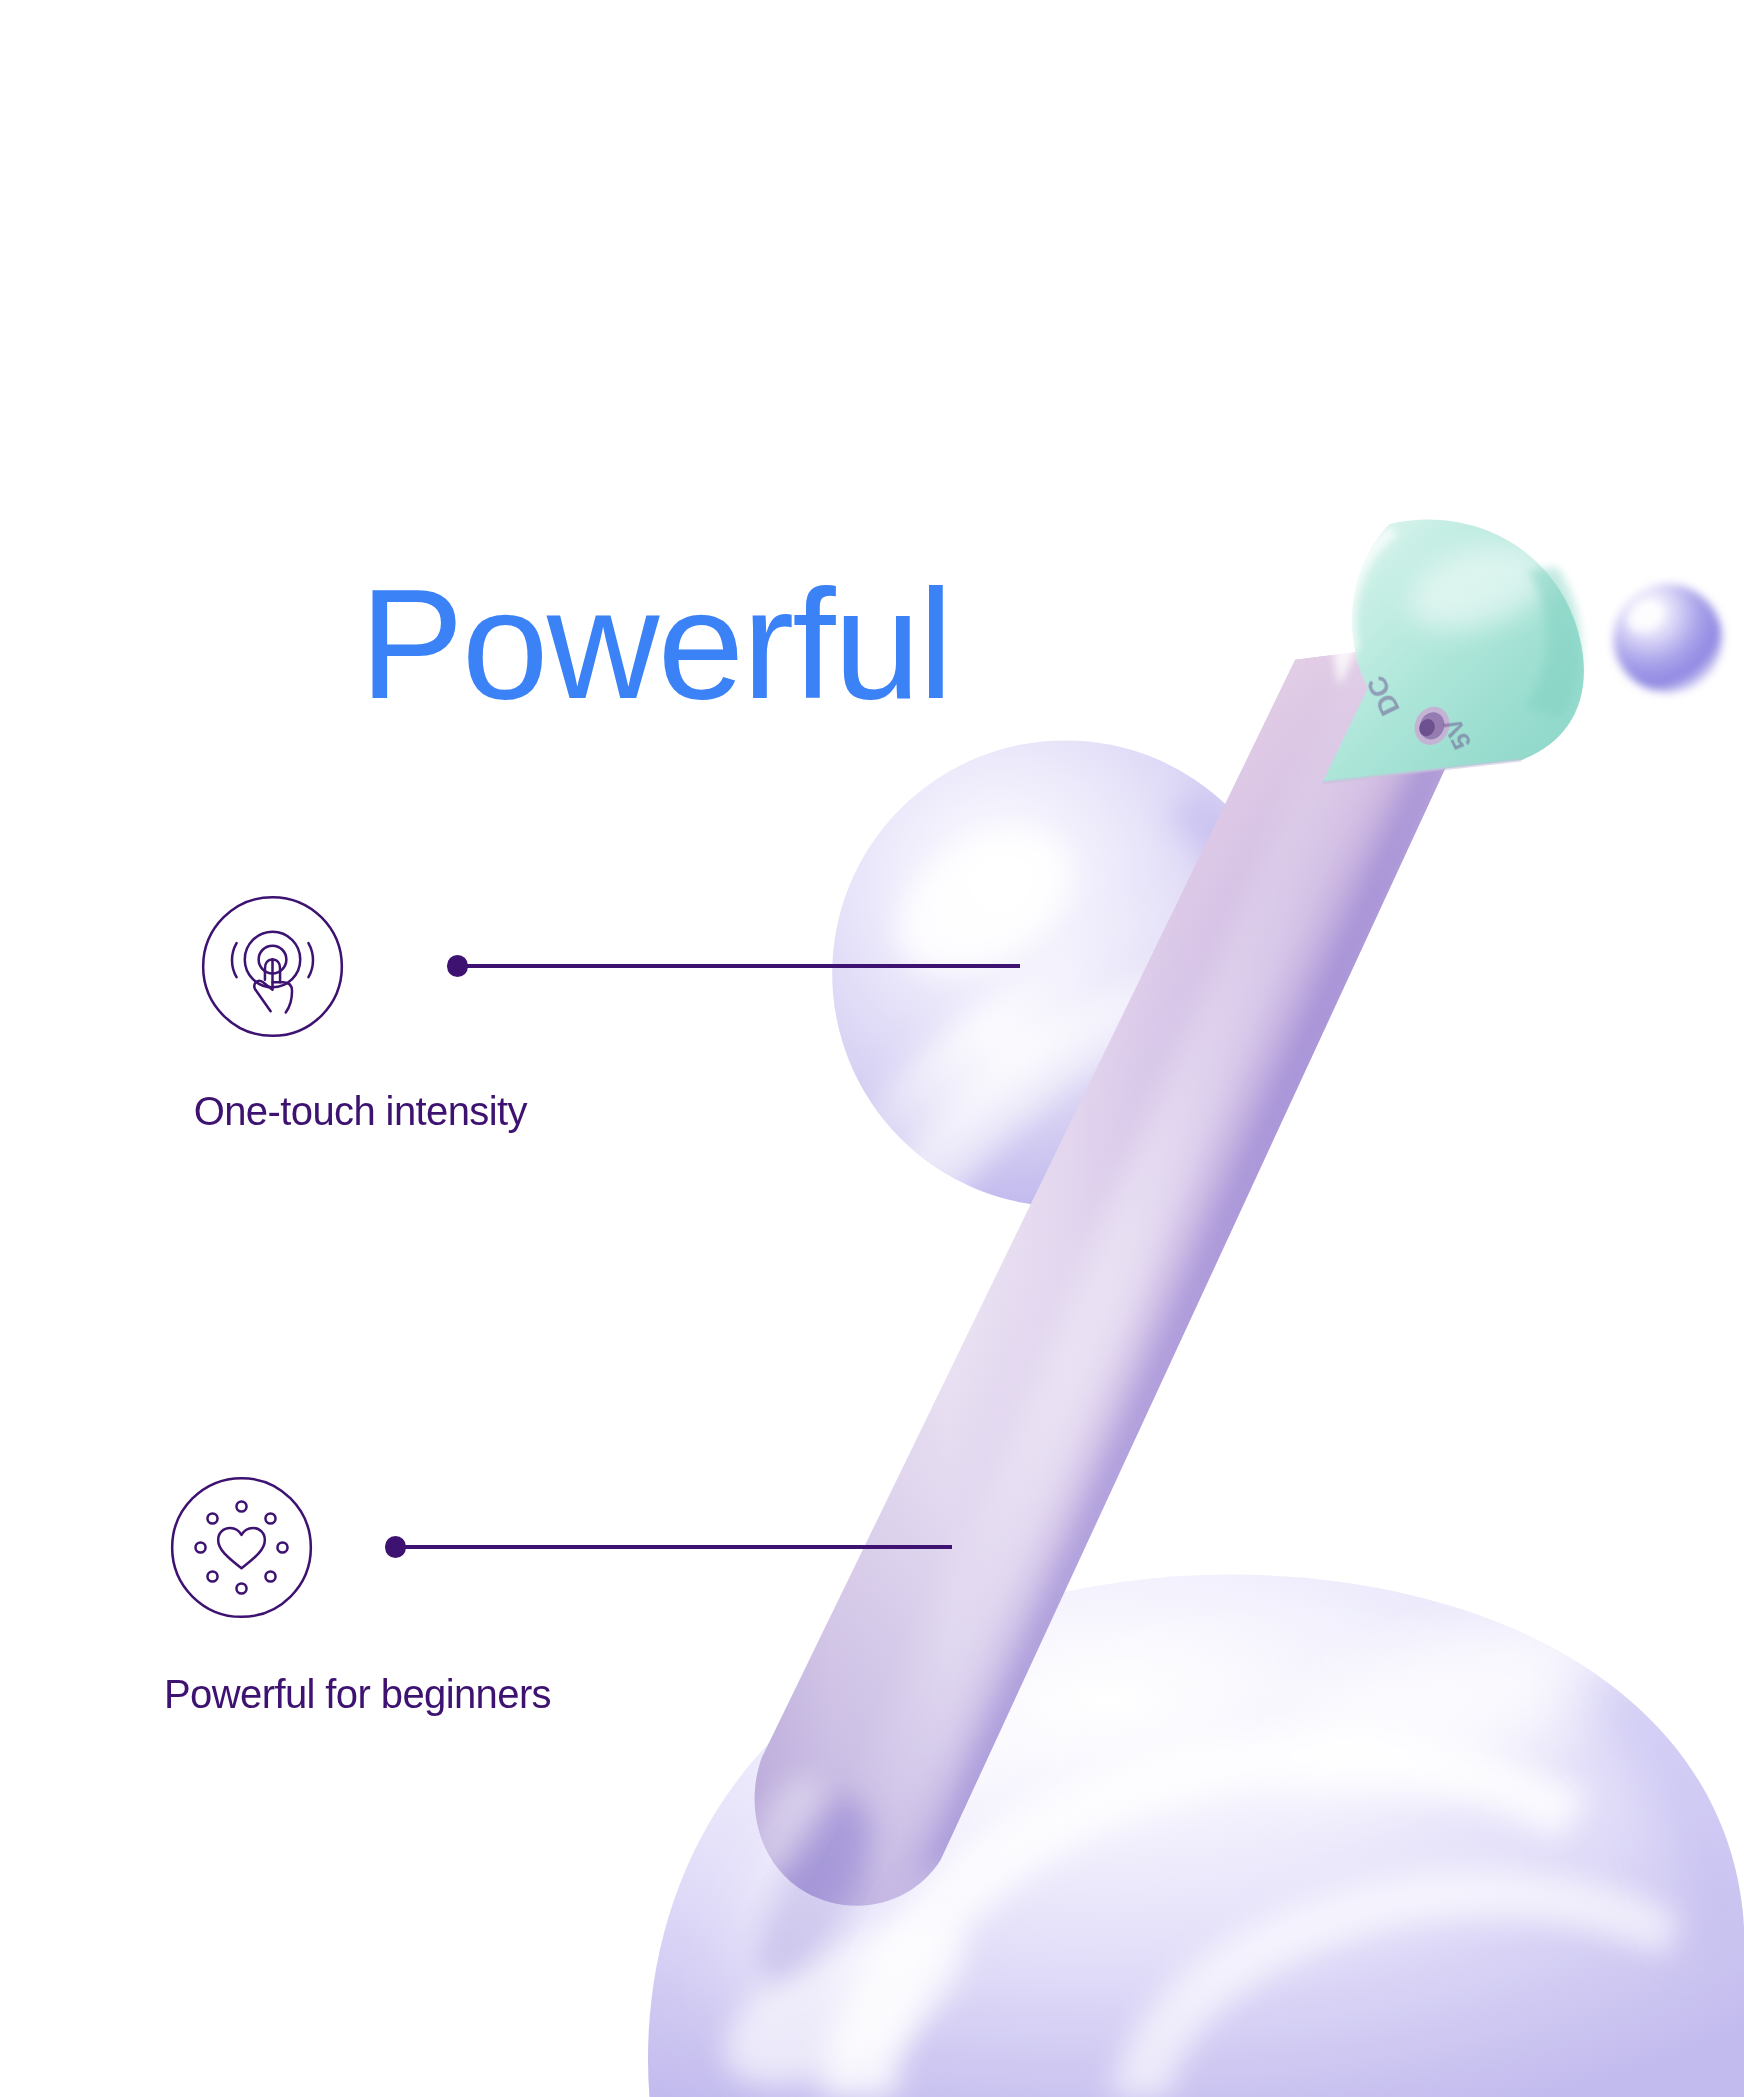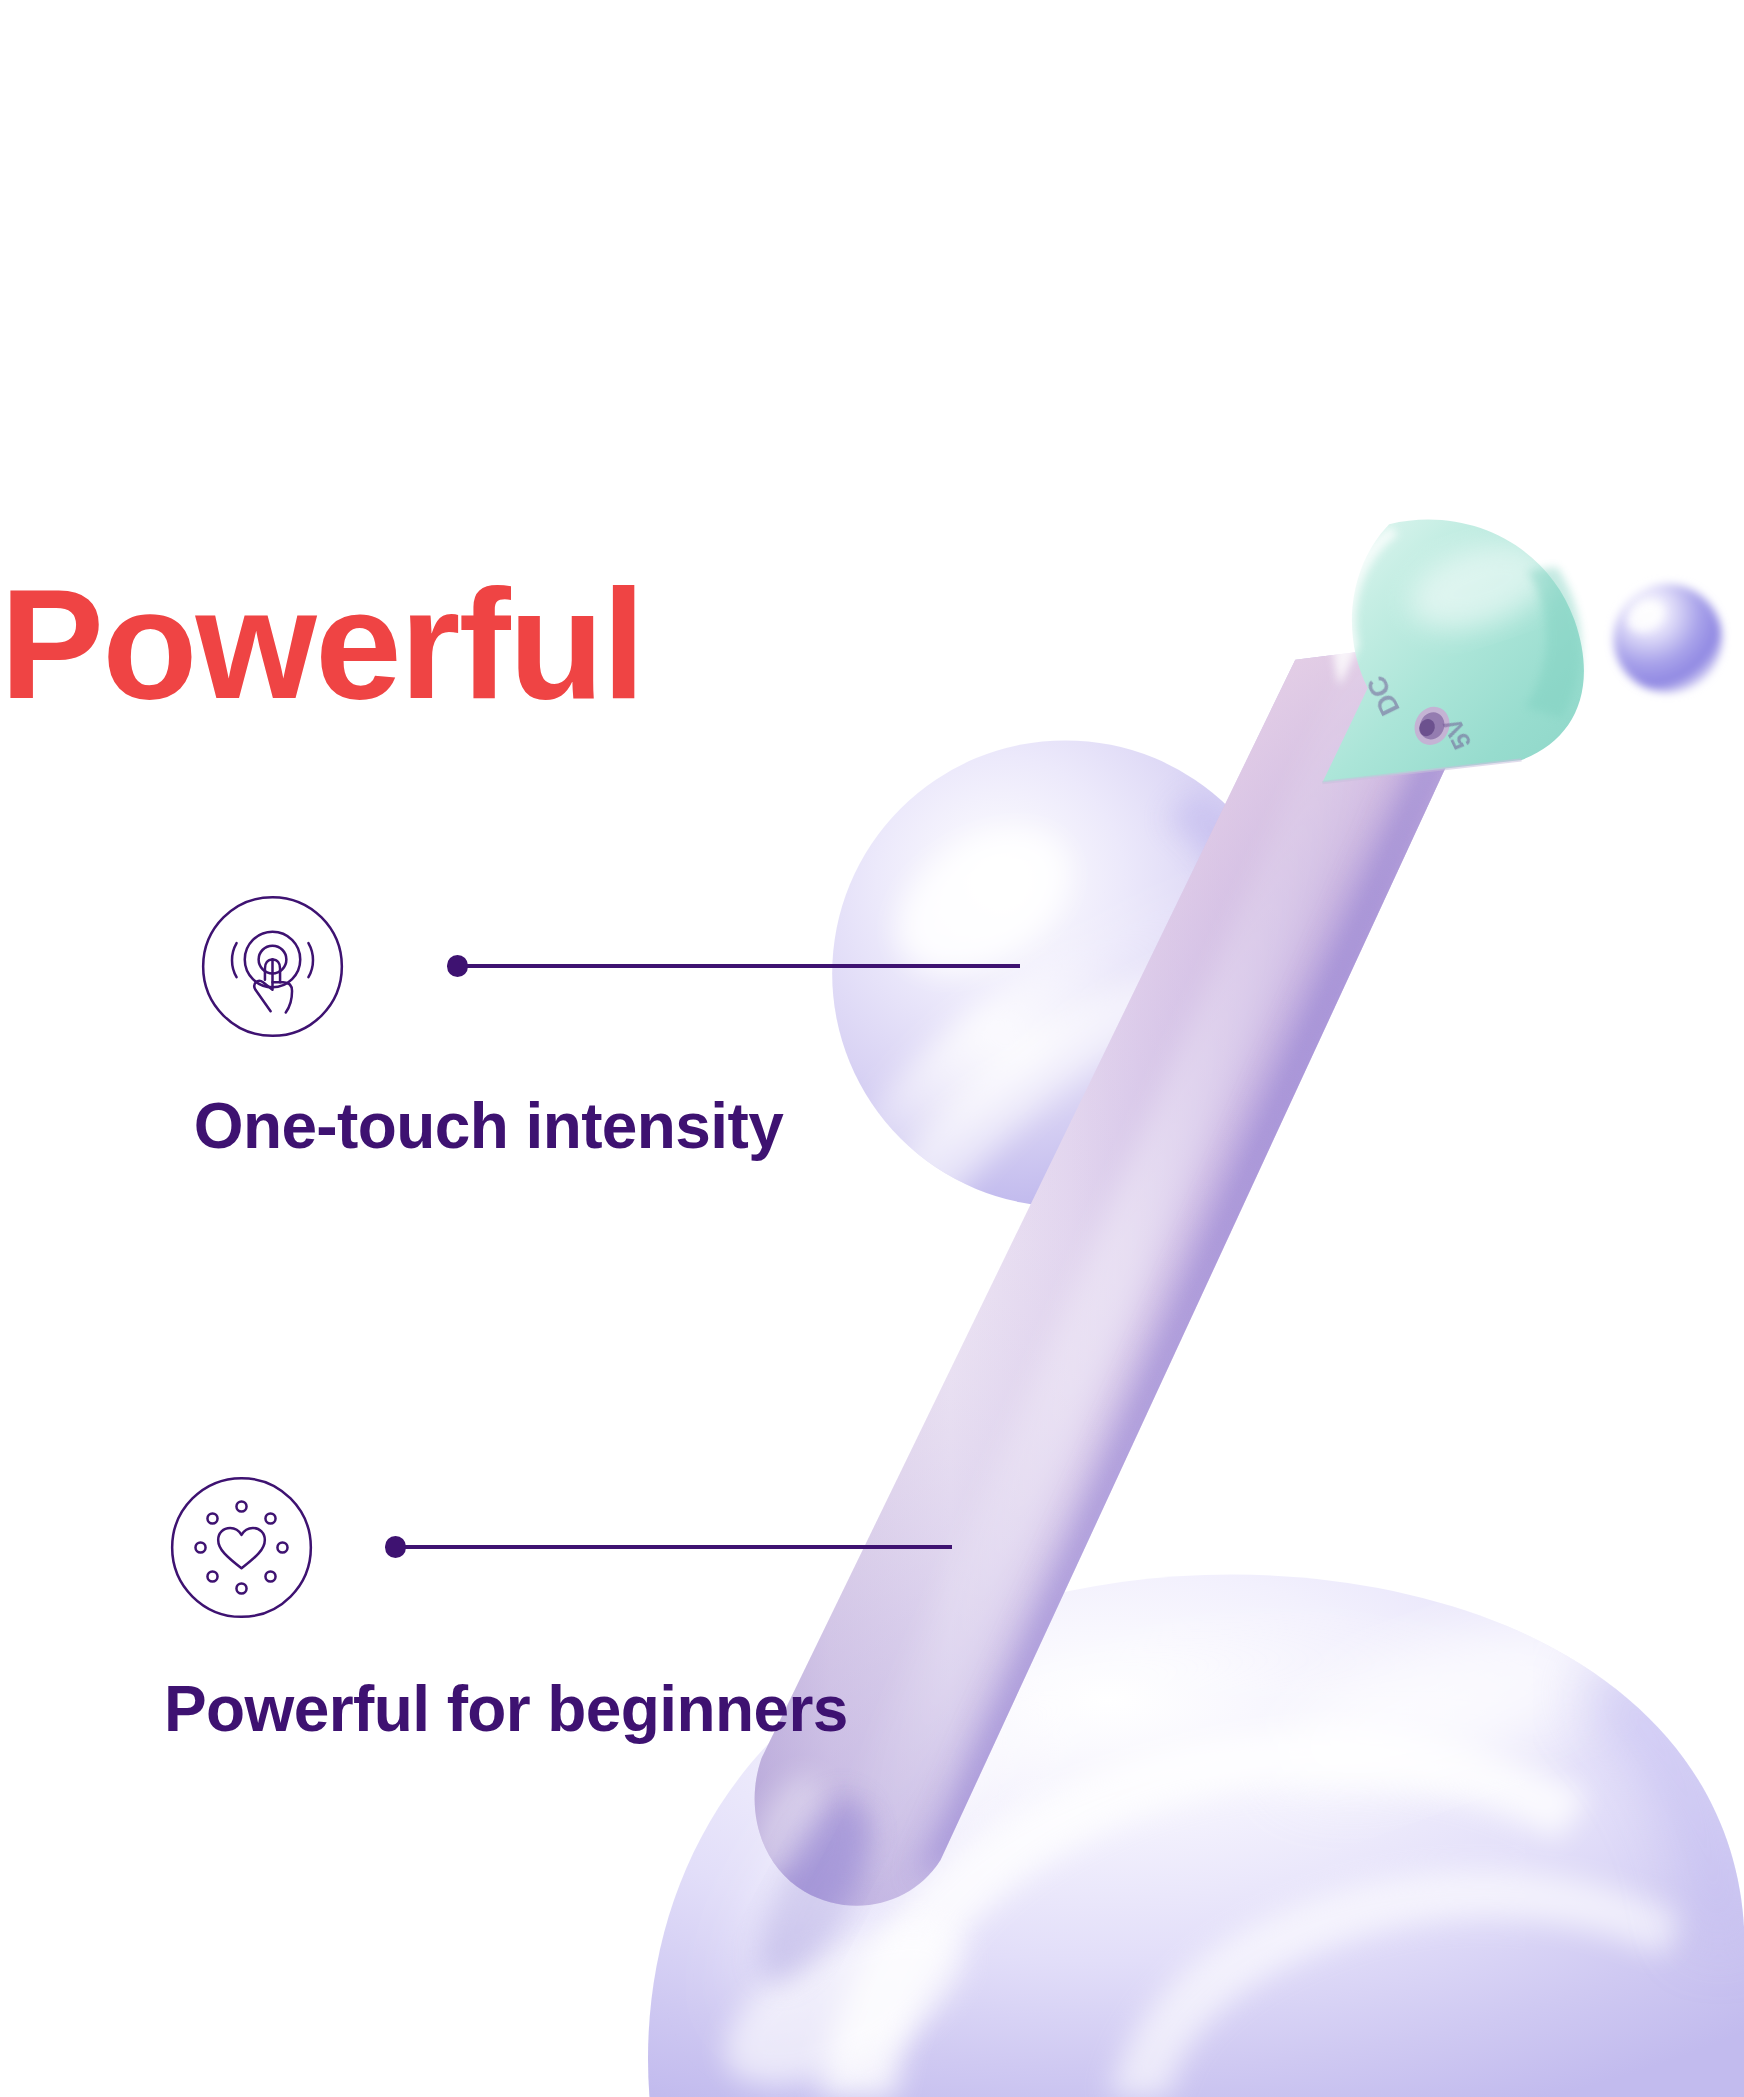--- a/index.html
+++ b/index.html
@@ -17,23 +17,24 @@
     background: #ffffff;
     overflow: hidden;
   }
 
   
   .headline {
     position: absolute;
     left: 0;
     top: 134px;
     width: 1311px;
-    color: #ef4444;
+    text-align: center;
+    color: #3b82f6;
     font-family: "Liberation Sans", sans-serif;
-    font-weight: 700;
+    font-weight: 400;
     font-size: 156px;
     line-height: 1.04;
     letter-spacing: -1.9px;
     white-space: pre;
     z-index: 40;
   }
   .headline .ln { display: block; }
 
   
   .scene {
@@ -84,22 +85,22 @@
     top: 50%;
     height: 4.4px;
     margin-top: -2.2px;
     background: #3E1271;
   }
 
   .feature-label {
     position: absolute;
     color: #3E1271;
     font-family: "Liberation Sans", sans-serif;
-    font-weight: 700;
-    font-size: 64px;
+    font-weight: 400;
+    font-size: 40px;
     letter-spacing: -0.6px;
     white-space: nowrap;
   }
 
   
   .feature-1 { left: 200px; top: 894px; }
   .feature-1 .connector { left: 247px; width: 574px; }
   .feature-1 .connector .line { width: 558px; }
   .feature-1 .feature-label { left: -6.3px; top: 195px; }
 

